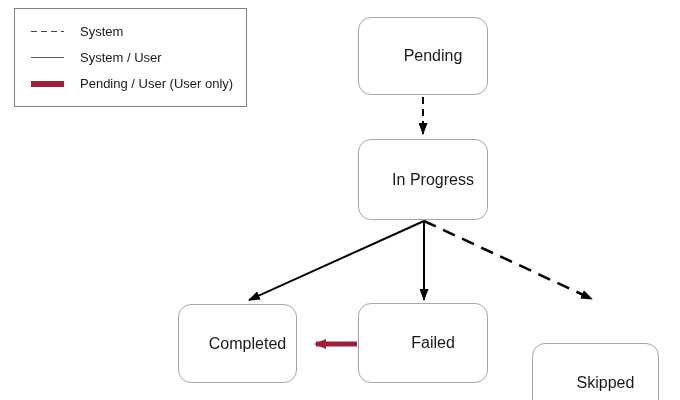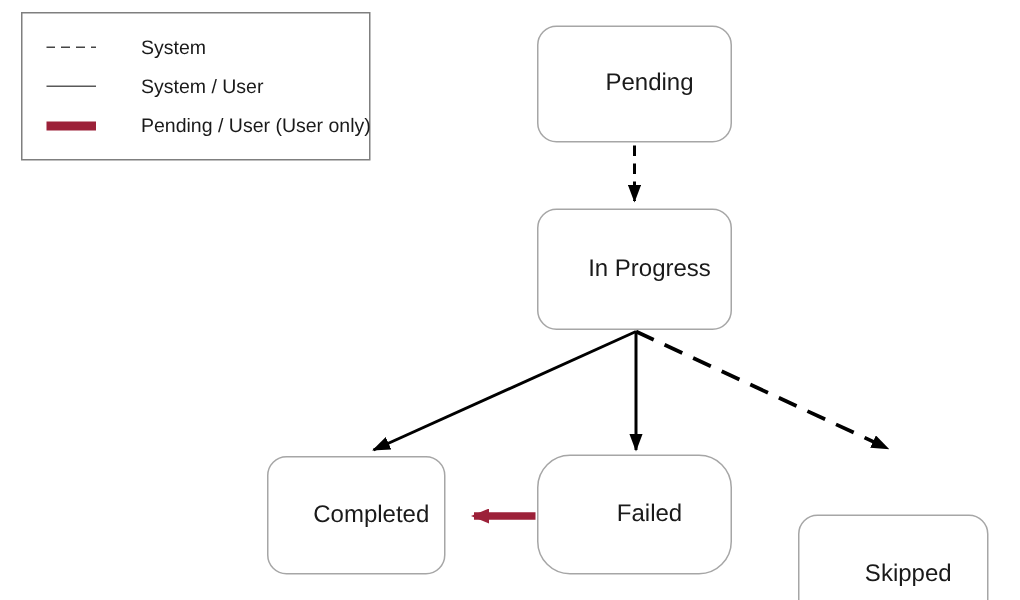--- a/index.html
+++ b/index.html
@@ -46,39 +46,39 @@
     align-items: center;
     justify-content: center;
     font-size: 16px;
     color: var(--text);
     white-space: nowrap;
     padding-left: 20px;
   }
   #node-pending    { left: 358px; top: 17px;  width: 130px; height: 78px; }
   #node-inprogress { left: 358px; top: 139px; width: 130px; height: 81px; }
   #node-completed  { left: 178px; top: 304px; width: 119px; height: 79px; }
-  #node-failed     { left: 358px; top: 303px; width: 130px; height: 80px; border-radius: 22px; }
+  #node-failed     { left: 358px; top: 303px; width: 130px; height: 80px; }
   #node-skipped    { left: 532px; top: 303px; width: 127px; height: 79px; margin-top: 40px; }
   
   #legend {
     position: absolute;
     left: 14px; top: 8px;
     width: 233px; height: 99px;
     box-sizing: border-box;
     background: #ffffff;
     border: 1px solid #7f7f7f;
     display: flex;
     flex-direction: column;
     justify-content: space-evenly;
     padding: 4px 8px 4px 16px;
   }
   .legend-row {
     display: flex;
     align-items: center;
-    gap: 30px;
+    gap: 16px;
   }
   .swatch { flex: 0 0 33px; width: 33px; }
   .swatch.dashed {
     height: 1.5px;
     background: repeating-linear-gradient(90deg, #454545 0 6px, transparent 6px 10px);
   }
   .swatch.solid { height: 0; border-top: 1.5px solid #595959; }
   .swatch.red   { height: 6px; background: var(--accent, #9C2139); }
   .legend-label {
     font-size: 13px;

